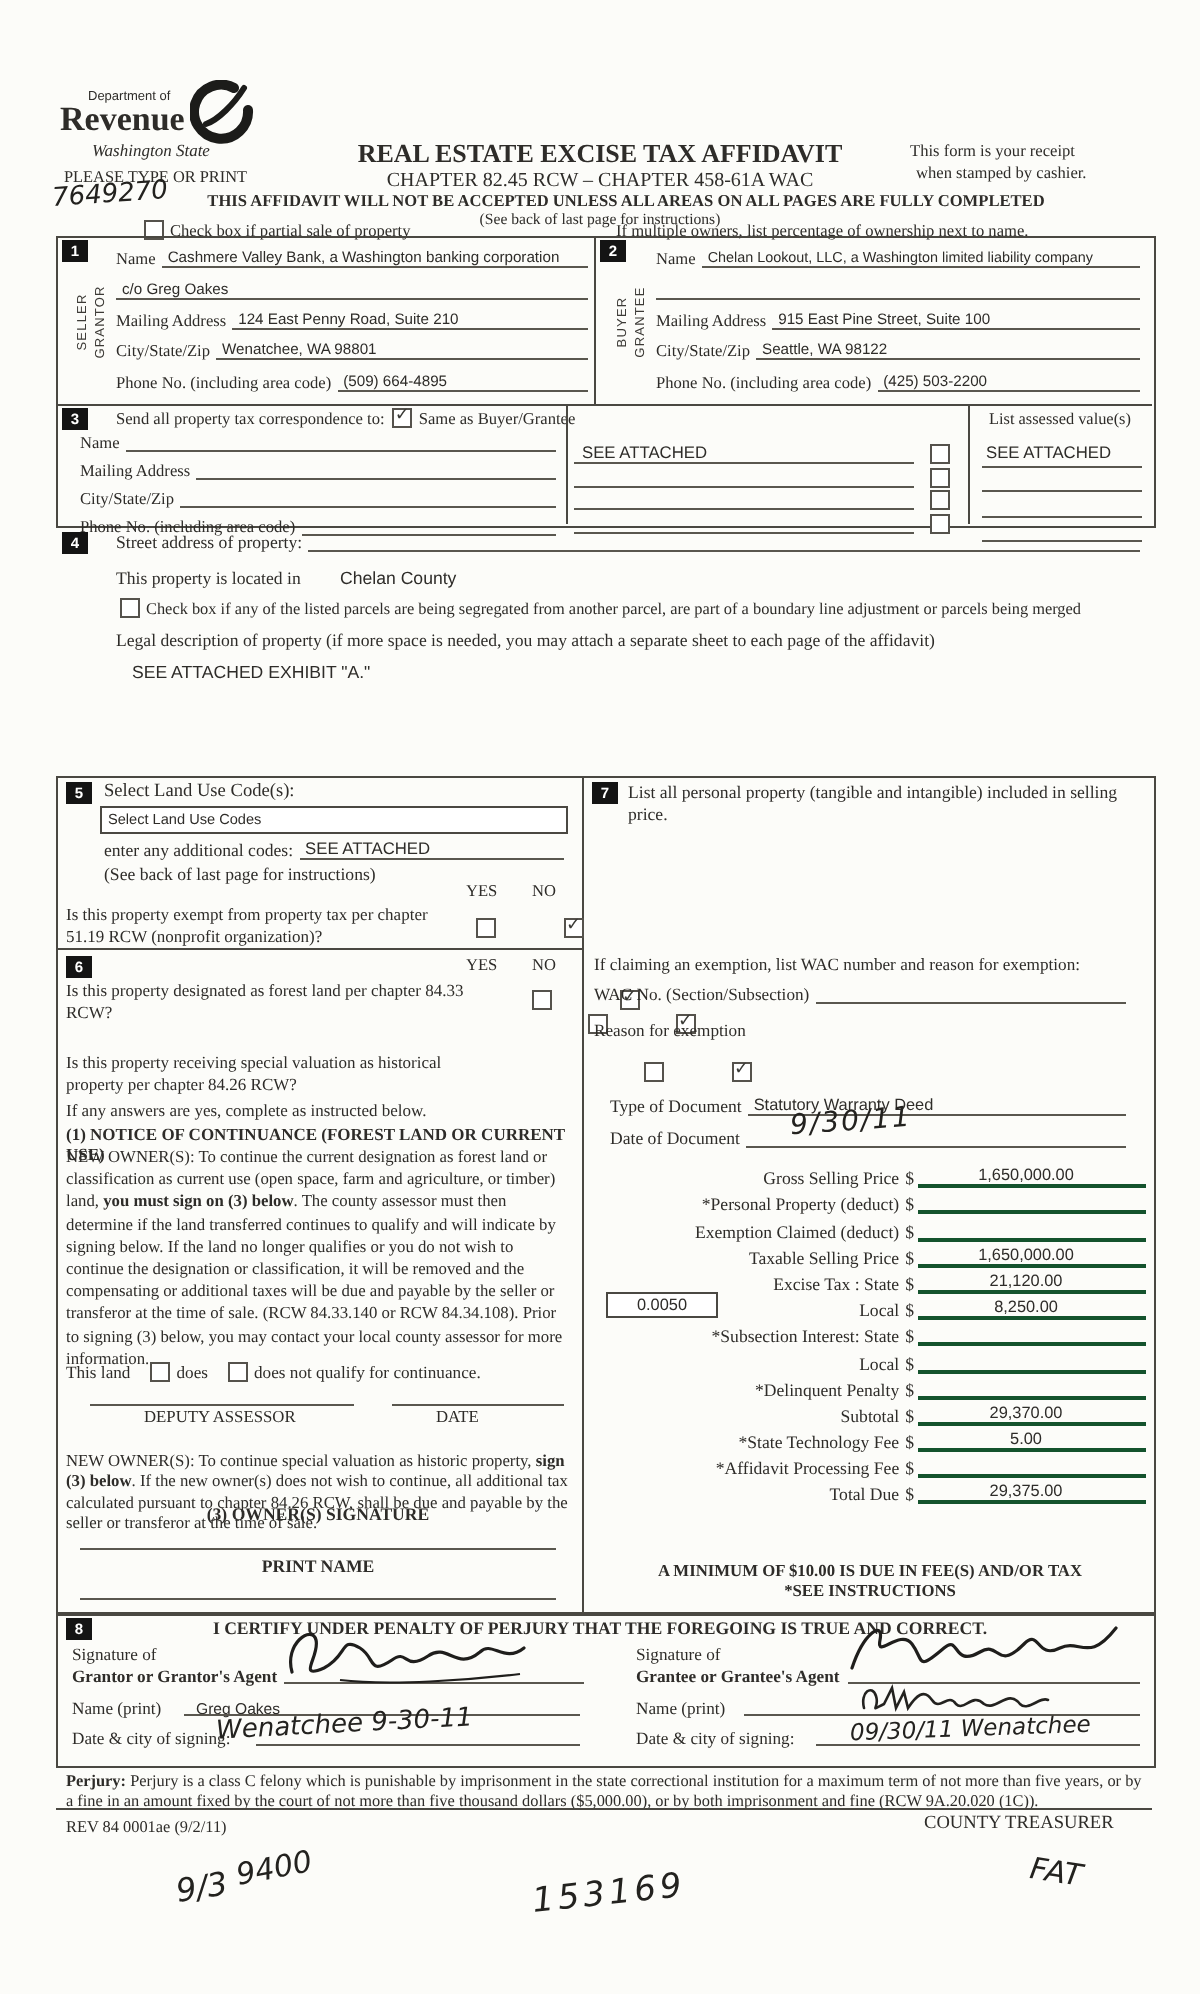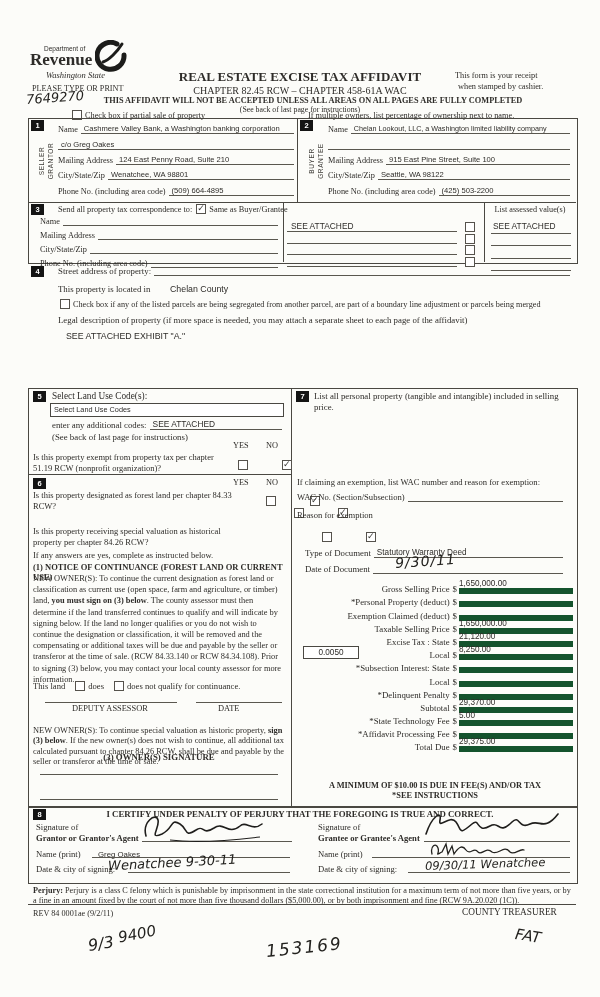--- a/index.html
+++ b/index.html
@@ -23,22 +23,22 @@
   .frow{display:flex;align-items:flex-end;white-space:nowrap}
   .frow .lbl{font-size:8.3px;flex:none;padding-right:3px}
   .frow .fill{flex:1;border-bottom:1px solid #5a574f;font:7.6px "Liberation Sans",sans-serif;
     padding:0 0 0 3px;min-height:9px}
   .rot{position:absolute;width:68px;text-align:center;transform:rotate(-90deg);
     font:6.5px "Liberation Sans",sans-serif;letter-spacing:.6px;line-height:9px;color:#3c3a36}
   .q{font-size:8.5px;line-height:10.6px}
   .mrow{display:flex;align-items:flex-end;height:13.2px;position:relative;font-size:8.8px}
   .mrow .mlbl{flex:1;text-align:right;white-space:nowrap}
   .mrow .dol{flex:none;padding:0 2px 0 3px}
-  .mrow .mval{flex:none;width:108px;border-bottom:6px solid #14532d;
-    font:8.2px "Liberation Sans","DejaVu Sans",sans-serif;text-align:left;padding-right:6px;min-height:9px}
+  .mrow .mval{flex:none;width:108px;border-bottom:2px solid #14532d;
+    font:8.2px "Liberation Sans","DejaVu Sans",sans-serif;text-align:center;padding-right:6px;min-height:9px}
   .ratebox{position:absolute;left:6px;bottom:1px;width:54px;height:11px;border:1px solid #4a4842;
     font:8.2px "Liberation Sans",sans-serif;text-align:center;line-height:11px;background:#fff}
   .prow{position:relative;height:11.6px;margin-bottom:0}
   .prow .pval{display:block;margin-right:24px;border-bottom:1px solid #5a574f;
     font:8.4px "Liberation Sans",sans-serif;min-height:10px;padding-left:4px}
   .prow .cb{position:absolute;right:6px;top:1px}
   .arow{height:11.6px;border-bottom:1px solid #5a574f;font:8.4px "Liberation Sans",sans-serif;padding-left:2px}
   svg{display:block}
 </style>
 </head>
@@ -244,20 +244,21 @@
   </div>
   <div class="abs ul" style="left:45px;top:694px;width:132px;height:8px"></div>
   <div class="abs ul" style="left:196px;top:694px;width:86px;height:8px"></div>
   <div class="abs ser" style="left:72px;top:704px;font-size:8.4px">DEPUTY ASSESSOR</div>
   <div class="abs ser" style="left:218px;top:704px;font-size:8.4px">DATE</div>
   <div class="abs ser" style="left:33px;top:726px;width:253px;font-size:8.4px;line-height:10.3px">
     <span>NEW OWNER(S): To continue special valuation as historic property, </span><span class="b">sign (3) below</span><span>. If the new owner(s) does not wish to continue, all additional tax calculated pursuant to chapter 84.26 RCW, shall be due and payable by the seller or transferor at the time of sale.</span>
   </div>
   <div class="abs ser b ctr" style="left:33px;top:752px;width:252px;font-size:8.8px">(3)  OWNER(S) SIGNATURE</div>
   <div class="abs ul" style="left:40px;top:766px;width:238px;height:8px"></div>
+  <div class="abs ser b ctr" style="left:33px;top:778px;width:252px;font-size:8.8px">PRINT NAME</div>
   <div class="abs ul" style="left:40px;top:791px;width:238px;height:8px"></div>
 
   
   <div class="sq" style="left:296px;top:391px">7</div>
   <div class="abs ser" style="left:314px;top:391px;width:248px;font-size:8.8px;line-height:11px">List all  personal property (tangible and intangible) included in selling price.</div>
   <div class="abs ser" style="left:297px;top:477px;font-size:8.6px">If claiming an exemption, list WAC number and reason for exemption:</div>
   <div class="abs frow" style="left:297px;top:492px;width:266px">
     <span class="lbl" style="font-size:8.6px">WAC No. (Section/Subsection)</span>
     <span class="fill"></span>
   </div>

